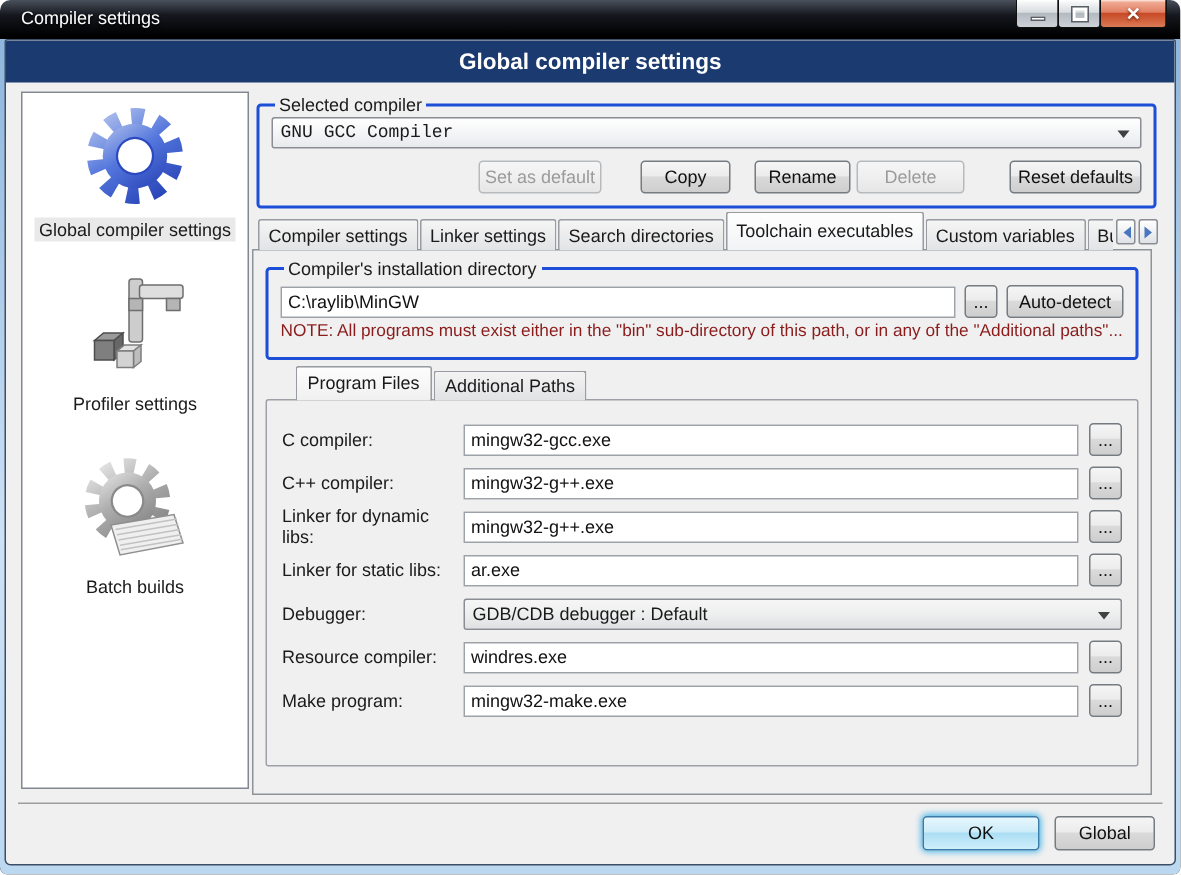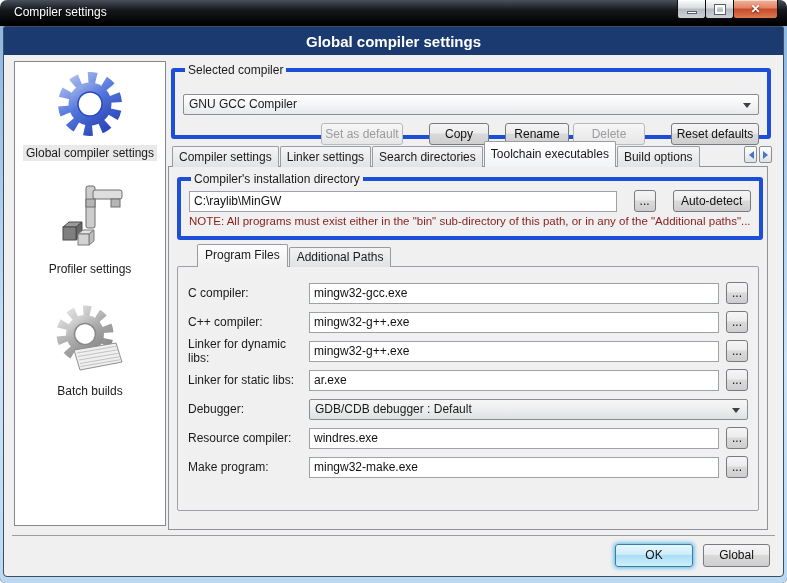--- a/index.html
+++ b/index.html
@@ -36,29 +36,29 @@
 
   
   .sidebar { position:absolute; left:10px; top:34px; width:152px; height:465px;
              background:#fff; border:1px solid #828790; display:flex; flex-direction:column; align-items:center; }
   .side-item { display:flex; flex-direction:column; align-items:center; cursor:default; }
   .side-item .lbl { margin-top:3px; padding:1px 3px; font-size:12px; white-space:nowrap; }
   .side-item.selected .lbl { background:#e9e9e9; }
   .si-1 { margin-top:4px; } .si-2 { margin-top:21px; } .si-3 { margin-top:27px; }
 
   
-  fieldset { border:4px solid #1d4ed8; border-radius:3px; padding:1px 8px 6px; }
+  fieldset { border:2px solid #1d4ed8; border-radius:3px; padding:1px 8px 6px; }
   legend { font-size:12px; padding:0 3px; margin-left:2px; color:#1a1a1a; }
   .grp-selected { position:absolute; left:167px; top:36px; width:600px; height:76px; }
   .combo { position:relative; height:21px; line-height:19px; padding:0 22px 0 5px;
            background:linear-gradient(#fff,#f3f4f6 55%,#e7e9ec); border:1px solid #8a8d94;
            border-radius:2px; overflow:hidden; white-space:nowrap; cursor:default; }
   .combo::after { content:""; position:absolute; right:7px; top:8px;
                   border:4px solid transparent; border-top:5px solid #404040; }
-  .grp-selected .combo { margin-top:16px; }
+  .grp-selected .combo { margin-top:0;font-family:Liberation Mono, monospace; }
   .btnrow { position:relative; height:22px; margin-top:8px; }
   .btn { height:22px; line-height:20px; text-align:center; font-size:12px; color:#111;
          border:1px solid #757b80; border-radius:3px; cursor:default;
          background:linear-gradient(#f5f5f5,#ececec 45%,#dadada 50%,#cecece); }
   .btn.disabled { color:#9b9b9b; border-color:#b7babd;
          background:linear-gradient(#f6f6f6,#efefef 50%,#e6e6e6); }
   .btnrow .btn { position:absolute; top:0; }
   .b-setdef { left:138px; width:82px; } .b-copy { left:246px; width:60px; }
   .b-rename { left:322px; width:64px; } .b-delete { left:390px; width:72px; }
   .b-reset { right:0; width:88px; }
@@ -74,21 +74,21 @@
   .tabscroll { position:absolute; right:0; bottom:4px; display:flex; gap:2px; }
   .tsbtn { width:13px; height:17px; border:1px solid #8a8d94; border-radius:2px;
            background:linear-gradient(#fff,#dfe2e6); display:flex; align-items:center; justify-content:center; cursor:default; }
   .tri-l { width:0; height:0; border:4px solid transparent; border-right:5px solid #4a76c0; margin-left:-3px; }
   .tri-r { width:0; height:0; border:4px solid transparent; border-left:5px solid #4a76c0; margin-right:-3px; }
 
   
   .panel { position:absolute; left:164px; top:139px; width:600px; height:364px;
            border:1px solid #8e9299; background:#f0f0f0; z-index:1; }
   .grp-install { position:absolute; left:8px; top:5px; right:8px; height:68px; }
-  .pathrow { display:flex; gap:17px; margin-top:3px; align-items:center; }
+  .pathrow { display:flex; gap:6px; margin-top:3px; align-items:center; }
   .tf { height:21px; border:1px solid #9da2a8; background:#fff; padding:0 4px;
         font-family:"Liberation Sans", sans-serif; font-size:12px; color:#111; }
   .pathrow .tf { flex:1; }
   .b-browse { width:22px; flex:0 0 22px; }
   .b-auto { width:78px; flex:0 0 78px; }
   .note { margin-top:3px; font-size:11.5px; color:#8b1c1c; white-space:nowrap; overflow:hidden; }
 
   .subtabs { position:absolute; left:8px; top:77px; height:23px; display:flex; align-items:flex-end; z-index:3;padding-left:20px; }
   .subtab { height:20px; line-height:19px; padding:0 7px; font-size:12px; white-space:nowrap;
             background:linear-gradient(#f3f3f3,#e1e2e4); border:1px solid #989ba2; border-bottom:none;
@@ -212,20 +212,21 @@
         <div class="btn b-reset">Reset defaults</div>
       </div>
     </fieldset>
 
     <div class="tabs">
       <div class="tabs-inner">
         <div class="tab">Compiler settings</div>
         <div class="tab">Linker settings</div>
         <div class="tab">Search directories</div>
         <div class="tab active">Toolchain executables</div>
+        <div class="tab">Custom variables</div>
         <div class="tab">Build options</div>
 
       </div>
       <div class="tabscroll">
         <div class="tsbtn">
             <span class="tri-l"></span>
           </div>
         <div class="tsbtn">
             <span class="tri-r"></span>
           </div>

